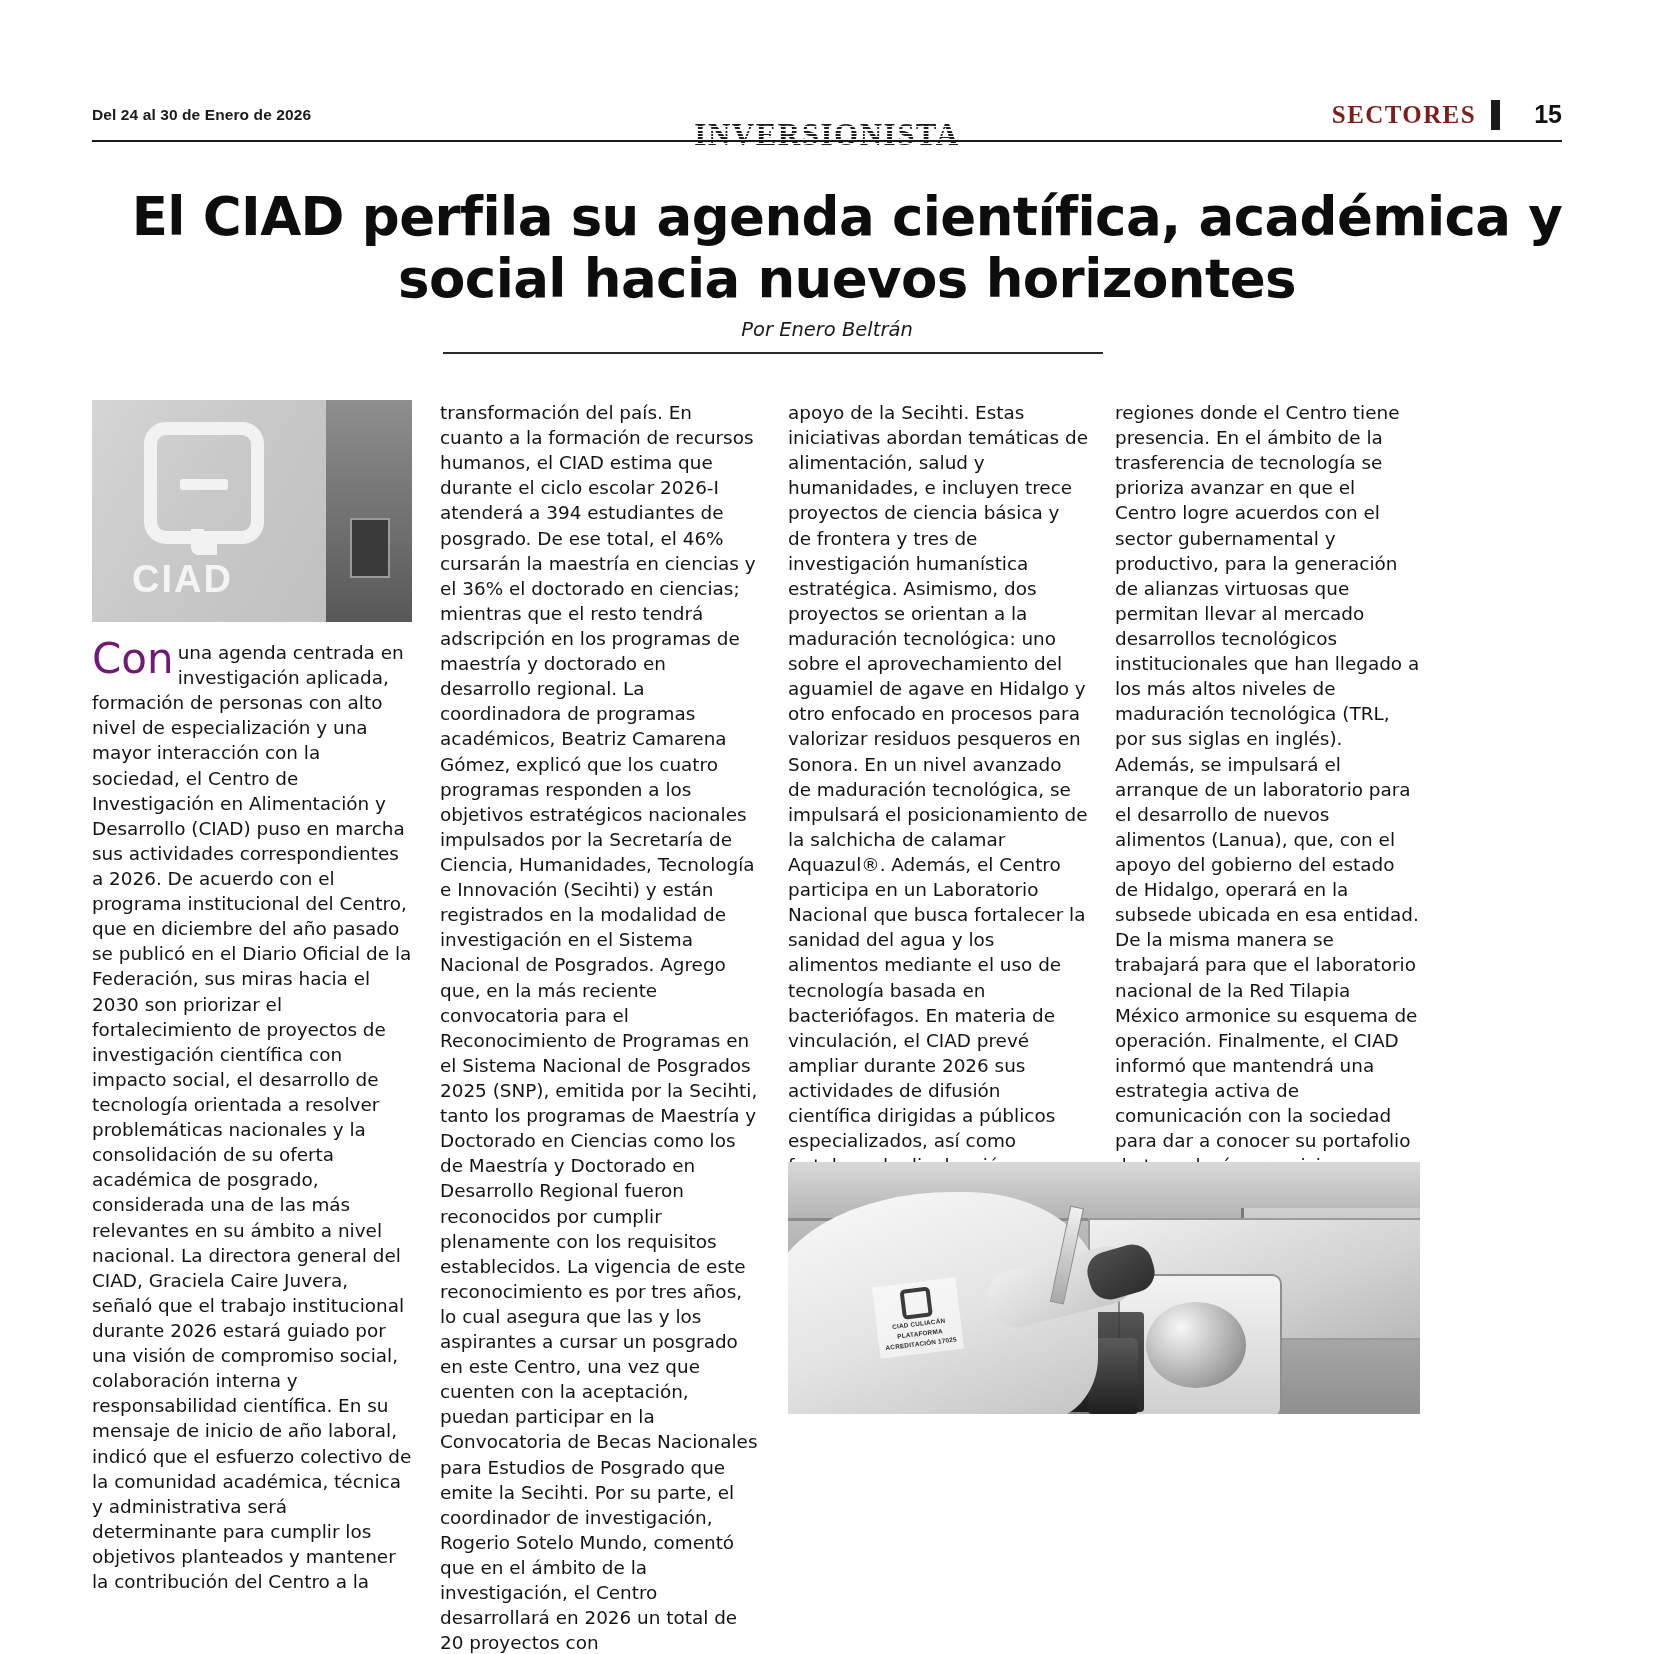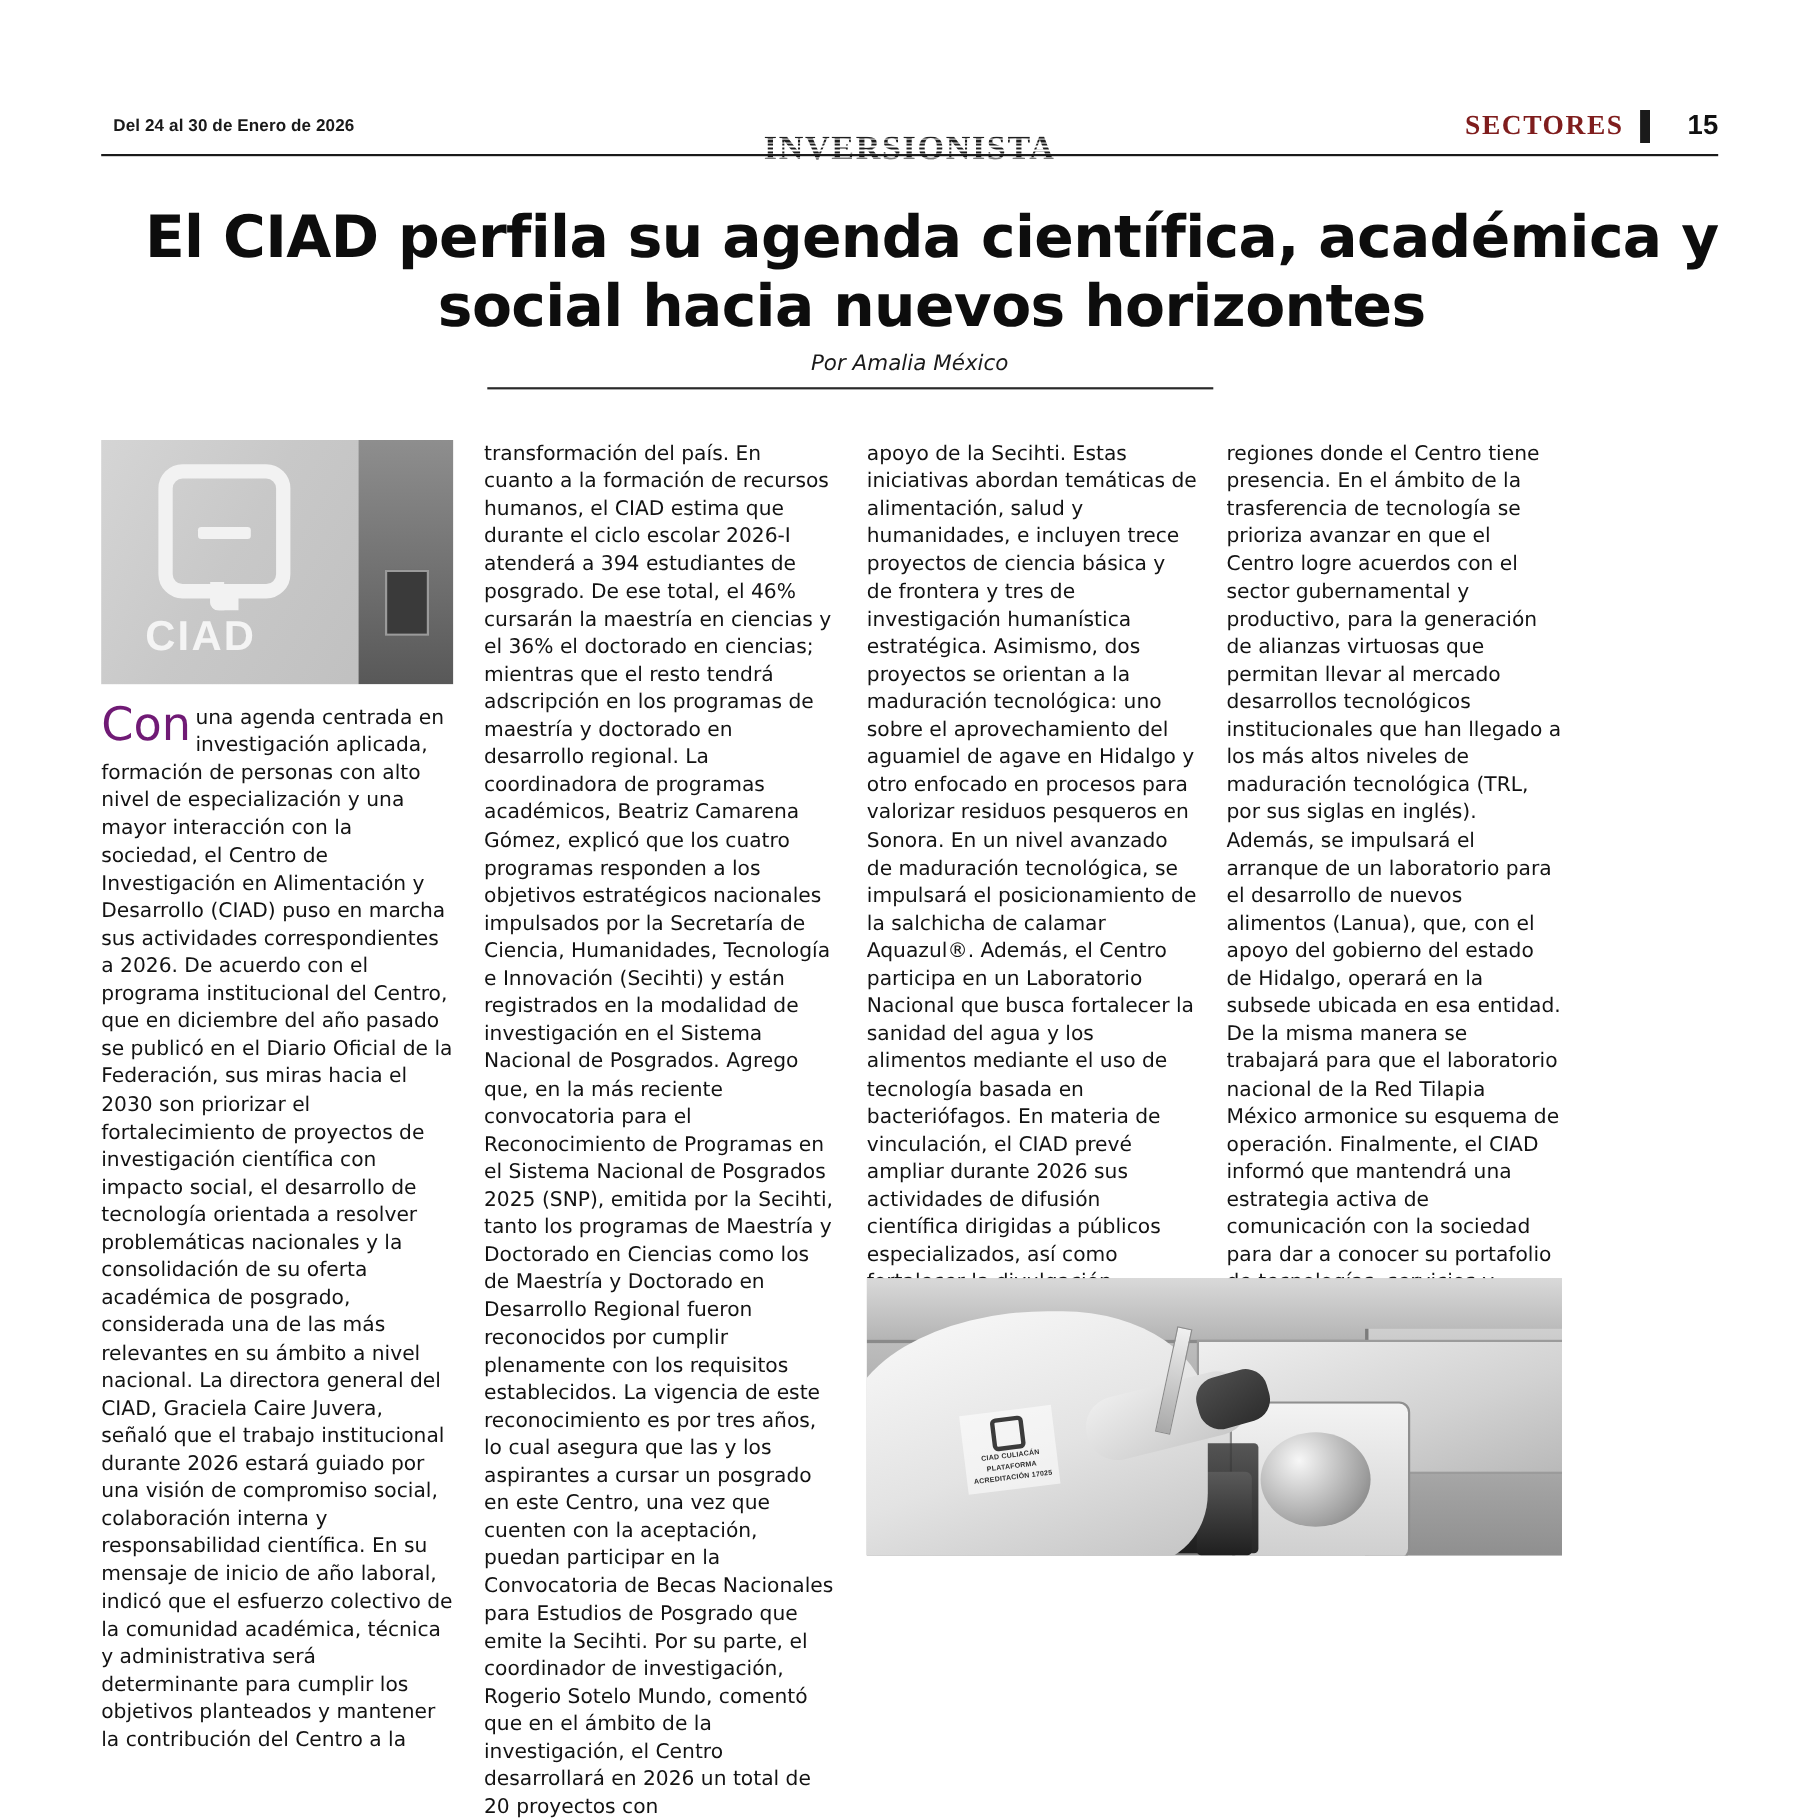--- a/index.html
+++ b/index.html
@@ -32,21 +32,20 @@
   }
   .masthead-date {
     position: absolute;
     left: 0;
     top: 10px;
     font-family: "Liberation Sans", sans-serif;
     font-size: 15.5px;
     font-weight: bold;
     letter-spacing: 0.1px;
     color: #1a1a1a;
-    margin-left: 11px;
   }
   .masthead-logo {
     position: absolute;
     left: 50%;
     transform: translateX(-50%);
     top: 0px;
     font-family: "Liberation Serif", serif;
     font-size: 31px;
     font-weight: bold;
     letter-spacing: 1.5px;
@@ -377,21 +376,21 @@
   <div class="masthead">
     <div class="masthead-date">Del 24 al 30 de Enero de 2026</div>
     <div class="masthead-logo">INVERSIONISTA</div>
     <div class="masthead-section">SECTORES</div>
     <div class="masthead-rule-mark"></div>
     <div class="masthead-page">15</div>
   </div>
   <div class="masthead-hr"></div>
 
   <h1 class="headline">El CIAD perfila su agenda científica, académica y social hacia nuevos horizontes</h1>
-  <div class="byline">Por Amalia México</div>
+  <div class="byline">Por Enero Beltrán</div>
   <div class="byline-rule"></div>
 
   <div class="photo-ciad">
     <div class="panel-right"></div>
     <div class="small-box"></div>
     <div class="ciad-mark"></div>
     <div class="ciad-wordmark">CIAD</div>
   </div>
 
   <div class="col1-text">

